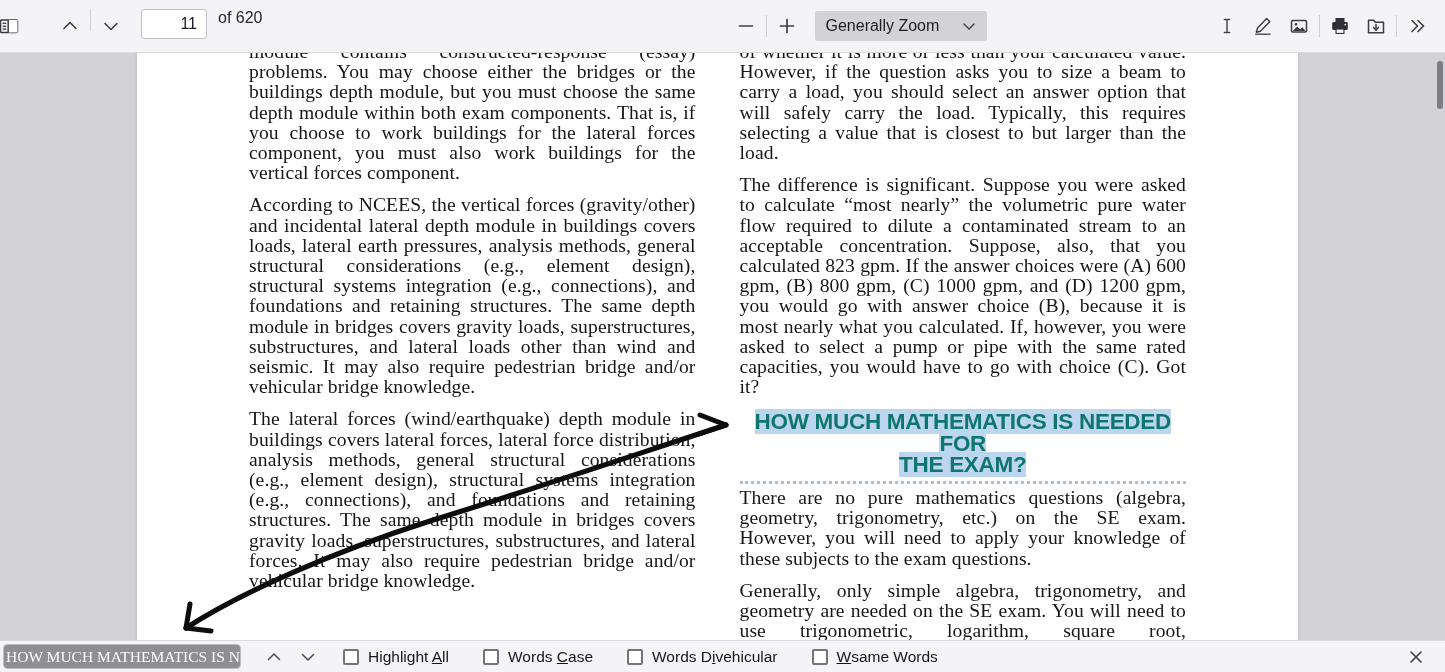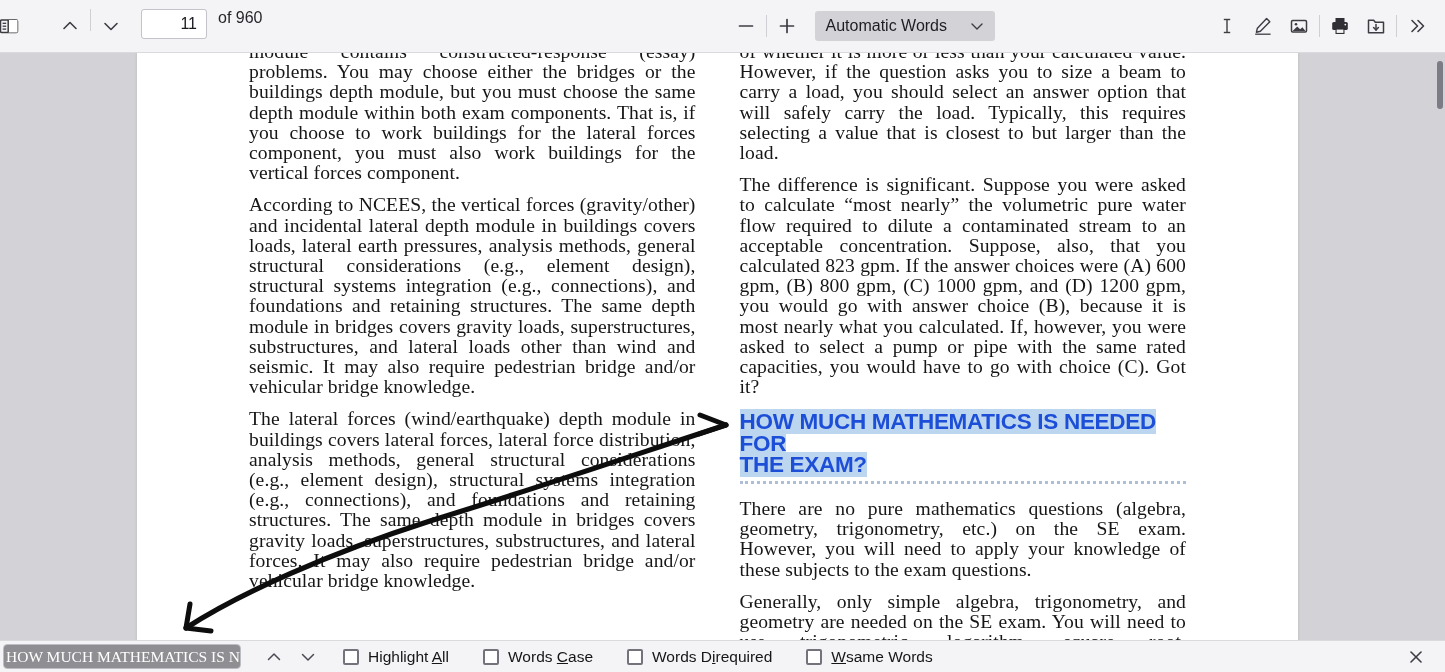--- a/index.html
+++ b/index.html
@@ -102,23 +102,24 @@
     -webkit-hyphens: none; hyphens: none;
   }
   .doc-p.clip-top { margin-top: -11px; }
 
   .doc-h2 {
     font-family: "Liberation Sans", sans-serif;
     font-weight: bold;
     font-size: 22.5px;
     line-height: 21.5px;
     letter-spacing: -.3px;
-    color: #1d4ed8;
+    color: #0f766e;
     margin: 14px 0 0 0;
     text-transform: uppercase;
+    text-align: center;
   }
   .doc-h2 .hl {
     background: #bcd6ef;
     box-decoration-break: clone;
     -webkit-box-decoration-break: clone;
   }
   .rule-dotted {
     margin-top: 5px;
     height: 3px;
     border-bottom: 3px dotted #9fb4cf;
@@ -244,21 +245,21 @@
       <button class="tb-btn" title="Next Page">
         <span>
           <svg width="22" height="22" viewBox="0 0 22 22">
             <polyline points="5,8.5 11,14.5 17,8.5" fill="none" stroke="#3c3c43" stroke-width="1.6" stroke-linecap="round" stroke-linejoin="round"></polyline>
           </svg>
         </span>
       </button>
 
       <input class="page-input" value="11" style="">
 
-      <span class="page-total">of 960</span>
+      <span class="page-total">of 620</span>
     </div>
 
     <div class="tb-mid">
       <button class="tb-btn" title="Zoom Out">
         <span>
           <svg width="22" height="22" viewBox="0 0 22 22">
             <line x1="4.5" y1="11" x2="17.5" y2="11" stroke="#3c3c43" stroke-width="1.7" stroke-linecap="round"></line>
           </svg>
         </span>
       </button>
@@ -268,21 +269,21 @@
       <button class="tb-btn" title="Zoom In">
         <span>
           <svg width="22" height="22" viewBox="0 0 22 22">
             <line x1="4.5" y1="11" x2="17.5" y2="11" stroke="#3c3c43" stroke-width="1.7" stroke-linecap="round"></line>
             <line x1="11" y1="4.5" x2="11" y2="17.5" stroke="#3c3c43" stroke-width="1.7" stroke-linecap="round"></line>
           </svg>
         </span>
       </button>
 
       <div class="zoom-select">
-        <span class="zs-label">Automatic Words</span>
+        <span class="zs-label">Generally Zoom</span>
         <span class="zs-caret">
           <svg width="16" height="16" viewBox="0 0 16 16">
             <polyline points="3,6 8,11 13,6" fill="none" stroke="#3c3c43" stroke-width="1.4" stroke-linecap="round" stroke-linejoin="round"></polyline>
           </svg>
         </span>
       </div>
     </div>
 
     <div class="tb-right">
       <button class="tb-btn" title="Text Selection Tool">
@@ -365,21 +366,21 @@
           <div class="col">
             <p class="doc-p clip-top">of whether it is more or less than your calculated value. However, if the question asks you to size a beam to carry a load, you should select an answer option that will safely carry the load. Typically, this requires selecting a value that is closest to but larger than the load.</p>
             <p class="doc-p">The difference is significant. Suppose you were asked to calculate “most nearly” the volumetric pure water flow required to dilute a contaminated stream to an acceptable concentration. Suppose, also, that you calculated 823 gpm. If the answer choices were (A) 600 gpm, (B) 800 gpm, (C) 1000 gpm, and (D) 1200 gpm, you would go with answer choice (B), because it is most nearly what you calculated. If, however, you were asked to select a pump or pipe with the same rated capacities, you would have to go with choice (C). Got it?</p>
 
             <h2 class="doc-h2">
               <span class="hl">HOW MUCH MATHEMATICS IS NEEDED FOR</span><br>
               <span class="hl">THE EXAM?</span>
             </h2>
             <div class="rule-dotted"></div>
 
-            <p class="doc-p" style="margin-top:15px">There are no pure mathematics questions (algebra, geometry, trigonometry, etc.) on the SE exam. However, you will need to apply your knowledge of these subjects to the exam questions.</p>
+            <p class="doc-p" style="margin-top:4px">There are no pure mathematics questions (algebra, geometry, trigonometry, etc.) on the SE exam. However, you will need to apply your knowledge of these subjects to the exam questions.</p>
             <p class="doc-p">Generally, only simple algebra, trigonometry, and geometry are needed on the SE exam. You will need to use trigonometric, logarithm, square root, exponentiation</p>
           </div>
 
         </div>
       </div>
     </div>
 
     <svg class="annot-arrow" viewBox="0 0 1445 587">
       <path d="M186 575 C 240 540, 330 500, 430 468 C 540 434, 640 400, 726 372" fill="none" stroke="#0d0d0d" stroke-width="5.2" stroke-linecap="round"></path>
       <path d="M726 372 L 700 362 M726 372 L 699 381" fill="none" stroke="#0d0d0d" stroke-width="5" stroke-linecap="round"></path>
@@ -421,21 +422,21 @@
         <span><span>Highlight </span><u>A</u><span>ll</span></span>
       </label>
 
       <label class="check-item">
         <span class="box"></span>
         <span><span>Words </span><u>C</u><span>ase</span></span>
       </label>
 
       <label class="check-item">
         <span class="box"></span>
-        <span><span>Words D</span><u>i</u><span>required</span></span>
+        <span><span>Words D</span><u>i</u><span>vehicular</span></span>
       </label>
 
       <label class="check-item">
         <span class="box"></span>
         <span><span></span><u>W</u><span>same Words</span></span>
       </label>
 
     </div>
 
     <button class="fb-btn find-close" title="Close">

